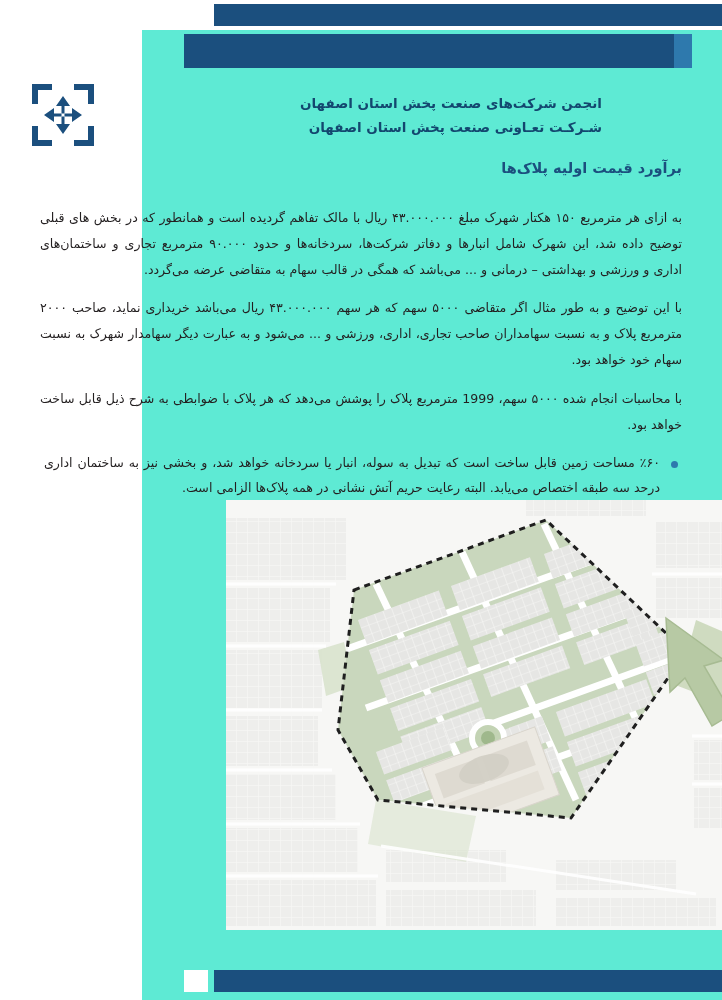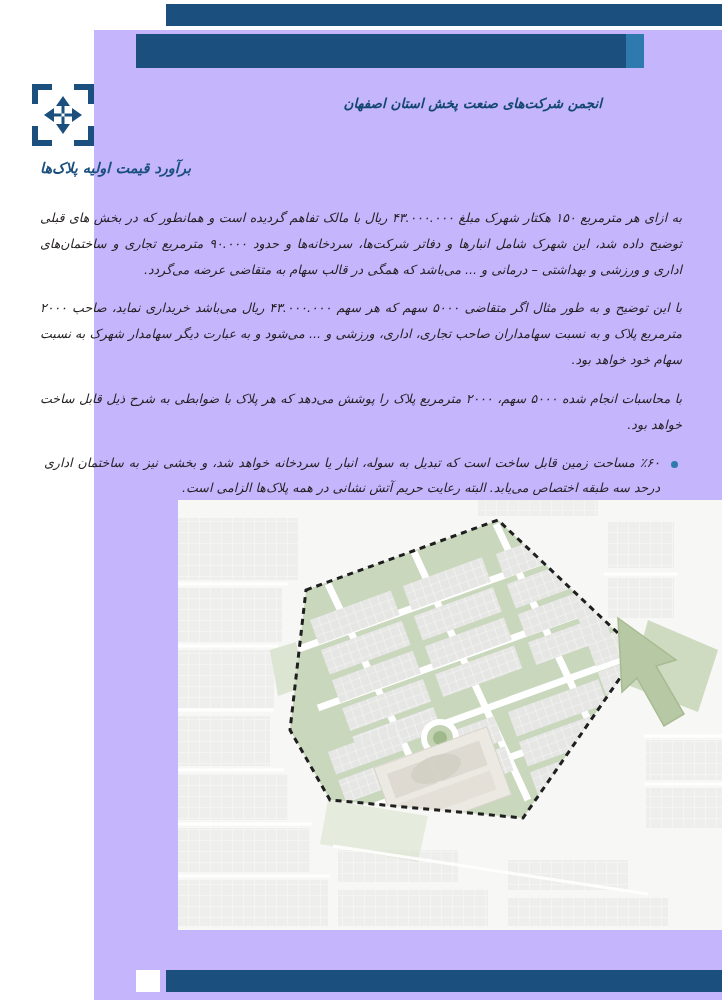--- a/index.html
+++ b/index.html
@@ -11,24 +11,23 @@
     height: 1000px;
     background: #ffffff;
     font-family: "DejaVu Sans", "Liberation Sans", sans-serif;
     color: #2b2b2b;
     position: relative;
     overflow: hidden;
   }
   .page {
     position: absolute;
     inset: 0;
-    width: 628px;
+    width: 580px;
     height: 1000px;
-    background: #c4b5fd;
-    font-style: italic;
+    background: #5eead4;
   }
 
   
   .top-bar {
     position: absolute;
     top: 0; left: 0;
     width: 722px;
     height: 30px;
     background: #ffffff;
   }
@@ -102,21 +101,21 @@
     color: #13476f;
     letter-spacing: 0.6px;
   }
 
   
   .section-heading {
     position: absolute;
     top: 160px;
     right: 40px;
     width: 642px;
-    text-align: left;
+    text-align: right;
     direction: rtl;
     font-size: 14.5px;
     font-weight: bold;
     color: #1b4f7e;
   }
 
   
   .body-wrap {
     position: absolute;
     top: 192px;
@@ -216,28 +215,29 @@
         <path d="M33,14 L40,24 L34.5,24 L34.5,31.5 L31.5,31.5 L31.5,24 L26,24 Z" fill="#1b4f7e"></path>
         <path d="M33,52 L26,42 L31.5,42 L31.5,34.5 L34.5,34.5 L34.5,42 L40,42 Z" fill="#1b4f7e"></path>
         <path d="M14,33 L24,26 L24,31.5 L31.5,31.5 L31.5,34.5 L24,34.5 L24,40 Z" fill="#1b4f7e"></path>
         <path d="M52,33 L42,40 L42,34.5 L34.5,34.5 L34.5,31.5 L42,31.5 L42,26 Z" fill="#1b4f7e"></path>
       </svg>
     </div>
   </div>
 
   <div class="org-titles">
     <div class="org-title-1">انجمن شرکت‌های صنعت پخش استان اصفهان</div>
+    <div class="org-title-2">شـرکـت تعـاونی صنعت پخش استان اصفهان</div>
   </div>
 
   <div class="section-heading">برآورد قیمت اولیه پلاک‌ها</div>
 
   <div class="body-wrap">
     <p class="para">به ازای هر مترمربع ۱۵۰ هکتار شهرک مبلغ ۴۳.۰۰۰.۰۰۰ ریال با مالک تفاهم گردیده است و همانطور که در بخش های قبلی توضیح داده شد، این شهرک شامل انبارها و دفاتر شرکت‌ها، سردخانه‌ها و حدود ۹۰.۰۰۰ مترمربع تجاری و ساختمان‌های اداری و ورزشی و بهداشتی – درمانی و ... می‌باشد که همگی در قالب سهام به متقاضی عرضه می‌گردد.</p>
     <p class="para">با این توضیح و به طور مثال اگر متقاضی ۵۰۰۰ سهم که هر سهم ۴۳.۰۰۰.۰۰۰ ریال می‌باشد خریداری نماید، صاحب ۲۰۰۰ مترمربع پلاک و به نسبت سهامداران صاحب تجاری، اداری، ورزشی و ... می‌شود و به عبارت دیگر سهامدار شهرک به نسبت سهام خود خواهد بود.</p>
-    <p class="para">با محاسبات انجام شده ۵۰۰۰ سهم، ۲۰۰۰ مترمربع پلاک را پوشش می‌دهد که هر پلاک با ضوابطی به شرح ذیل قابل ساخت خواهد بود.</p>
+    <p class="para">با محاسبات انجام شده ۵۰۰۰ سهم، 1999 مترمربع پلاک را پوشش می‌دهد که هر پلاک با ضوابطی به شرح ذیل قابل ساخت خواهد بود.</p>
     <div class="bullet-para">
       <span class="bullet-dot"></span>
       <span>٪۶۰ مساحت زمین قابل ساخت است که تبدیل به سوله، انبار یا سردخانه خواهد شد، و بخشی نیز به ساختمان اداری درحد سه طبقه اختصاص می‌یابد. البته رعایت حریم آتش نشانی در همه پلاک‌ها الزامی است.</span>
     </div>
   </div>
 
   <div class="figure">
     <svg width="555" height="430" viewBox="0 0 555 430" xmlns="http://www.w3.org/2000/svg">
       <defs>
         <pattern id="grid-small" width="9" height="9" patternUnits="userSpaceOnUse">

